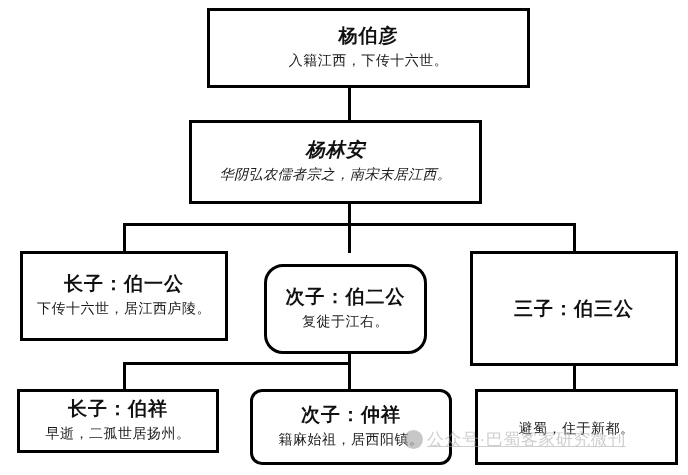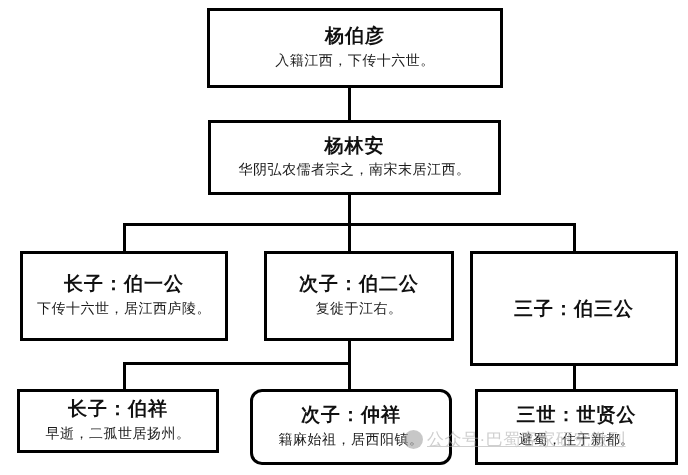--- a/index.html
+++ b/index.html
@@ -96,56 +96,55 @@
   <div class="connector v-line" style="left:348px; top:223px; height:30px;"></div>
   <div class="connector v-line" style="left:573px; top:223px; height:30px;"></div>
 
   <div class="connector v-line" style="left:348px; top:341px; height:33px;"></div>
   <div class="connector h-line" style="left:123px; top:362px; width:228px;"></div>
   <div class="connector v-line" style="left:123px; top:362px; height:28px;"></div>
   <div class="connector v-line" style="left:348px; top:362px; height:28px;"></div>
 
   <div class="connector v-line" style="left:573px; top:346px; height:44px;"></div>
 
-  <div class="node" style="left:207px; top:8px; width:296px; height:80px;">
+  <div class="node" style="left:207px; top:8px; width:323px; height:80px;">
     <div class="node-title">杨伯彦</div>
     <div class="node-desc">入籍江西，下传十六世。</div>
   </div>
 
-  <div class="node" style="left:208px; top:120px; width:293px; height:75px;">
+  <div class="node" style="left:189px; top:120px; width:293px; height:84px;font-style:italic;">
     <div class="node-title">杨林安</div>
     <div class="node-desc">华阴弘农儒者宗之，南宋末居江西。</div>
   </div>
 
   <div class="node" style="left:20px; top:251px; width:208px; height:90px;">
     <div class="node-title">长子：伯一公</div>
     <div class="node-desc">下传十六世，居江西庐陵。</div>
   </div>
 
-  <div class="node" style="left:264px; top:251px; width:190px; height:90px;">
+  <div class="node" style="left:264px; top:264px; width:163px; height:90px;border-radius:19px;">
     <div class="node-title">次子：伯二公</div>
     <div class="node-desc">复徙于江右。</div>
   </div>
 
   <div class="node" style="left:470px; top:251px; width:208px; height:115px;">
     <div class="node-title">三子：伯三公</div>
   </div>
 
   <div class="node" style="left:17px; top:389px; width:202px; height:64px;">
     <div class="node-title">长子：伯祥</div>
     <div class="node-desc">早逝，二孤世居扬州。</div>
   </div>
 
   <div class="node" style="left:250px; top:389px; width:202px; height:76px;border-radius:12px;">
     <div class="node-title">次子：仲祥</div>
     <div class="node-desc">籍麻始祖，居西阳镇。</div>
   </div>
 
   <div class="node" style="left:475px; top:389px; width:203px; height:76px;">
-    <div class="node-title">三世：世贤公</div>
     <div class="node-desc">避蜀，住于新都。</div>
   </div>
 
   <div id="watermark">
     <span class="wm-logo"></span>
     <span class="wm-text">公众号·巴蜀客家研究微刊</span>
   </div>
 
 </div>
 

